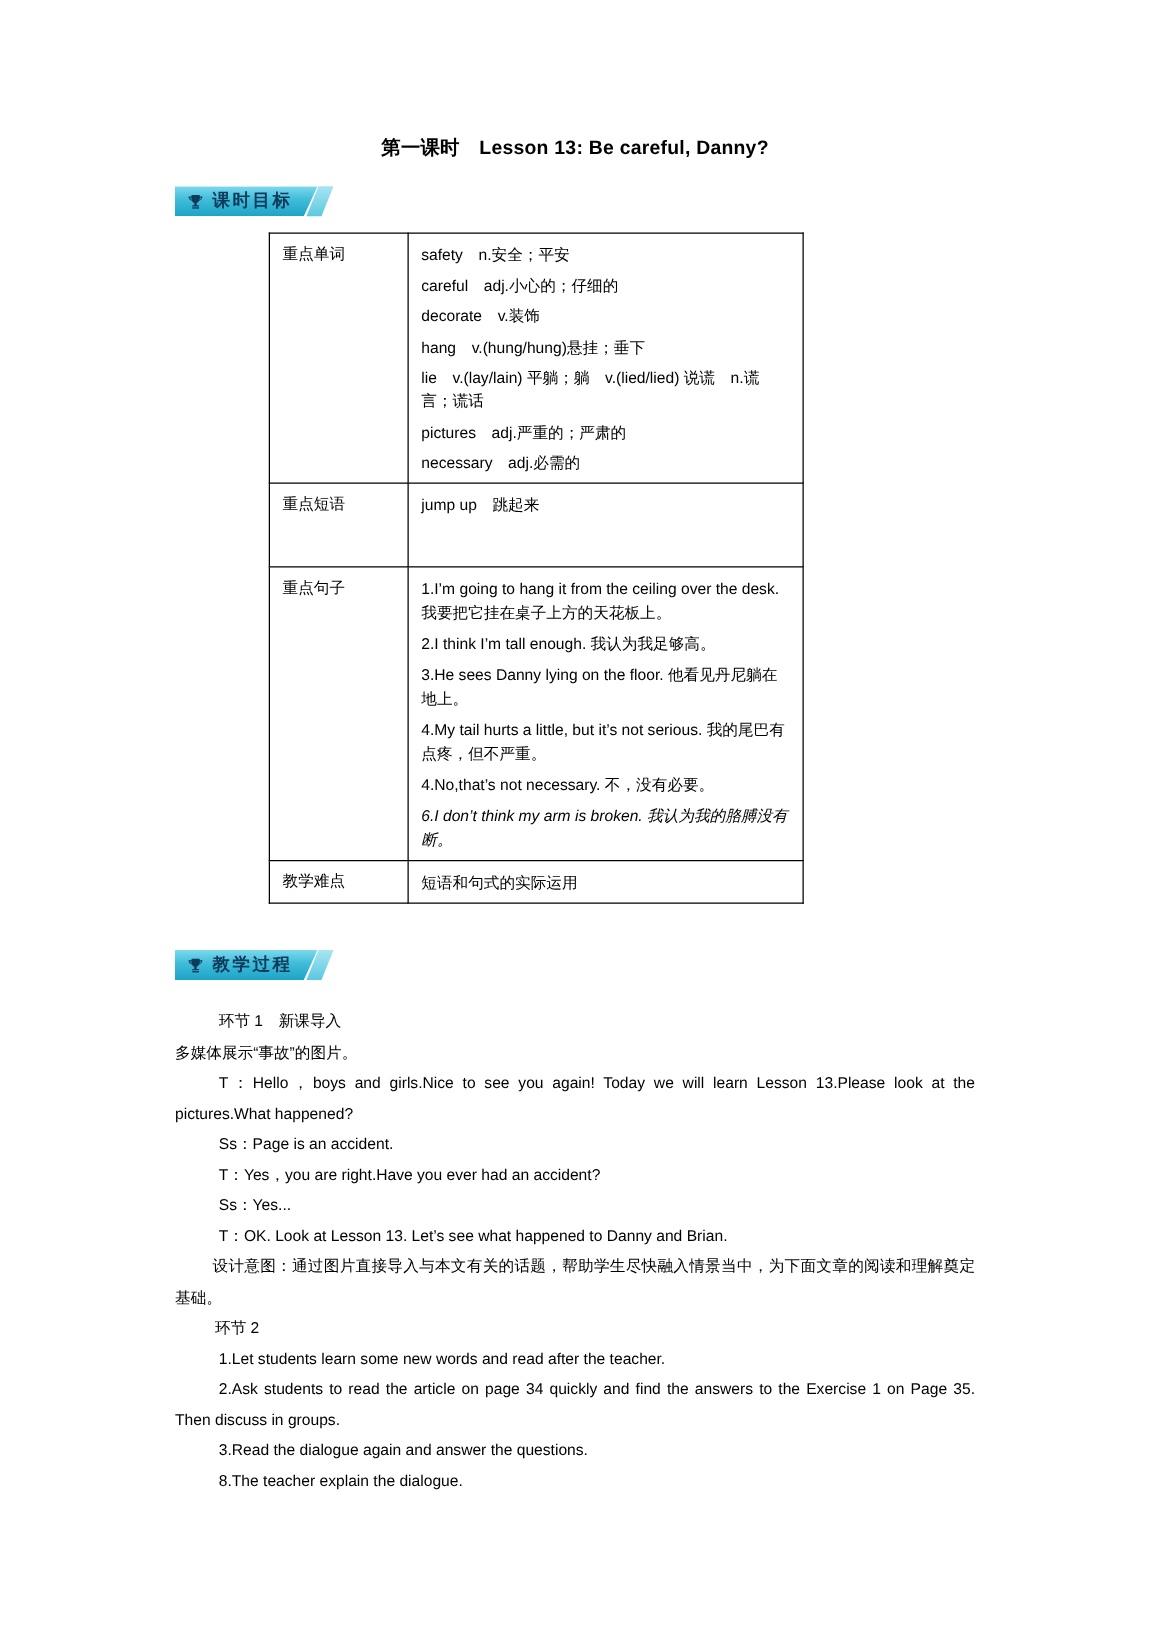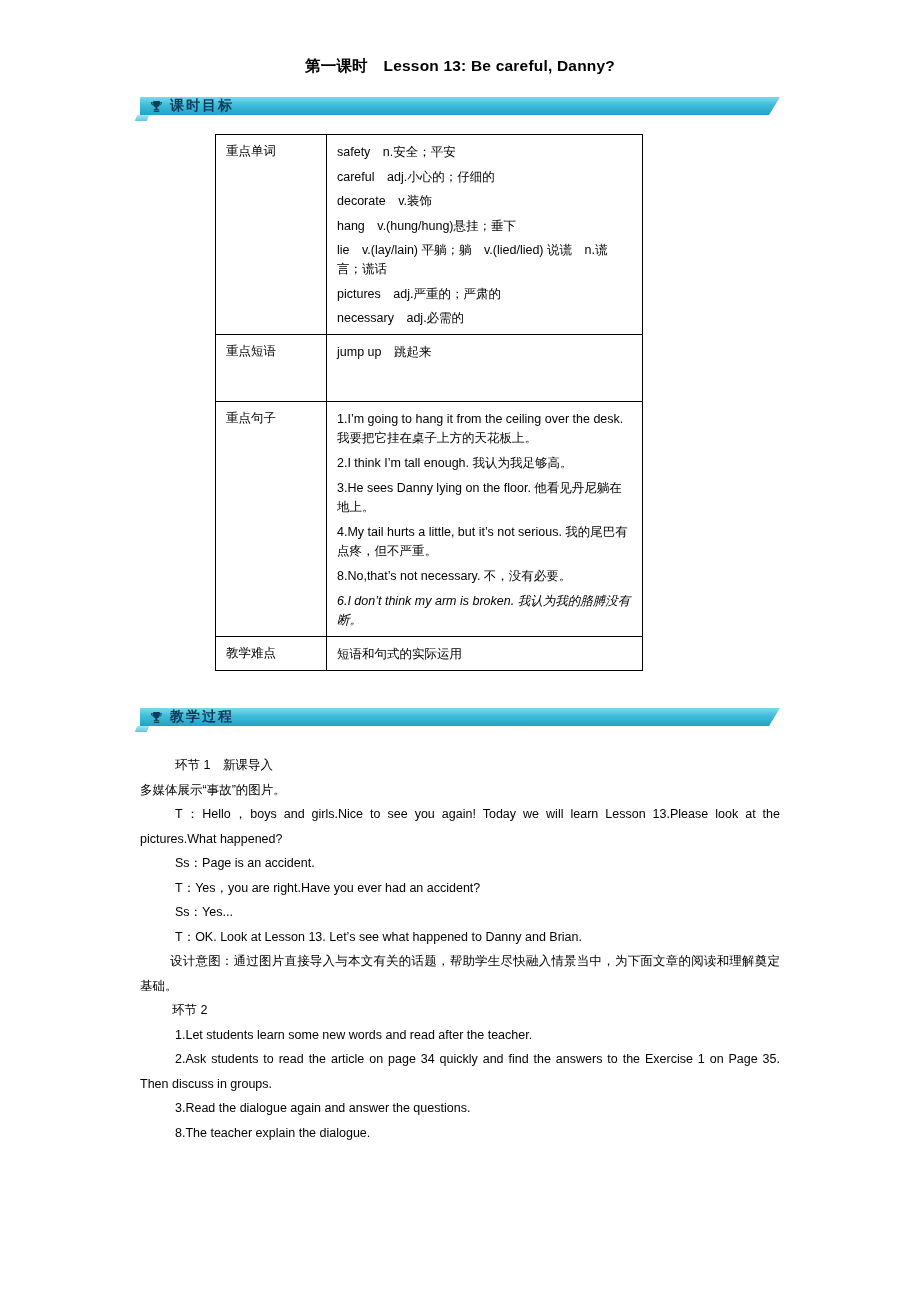--- a/index.html
+++ b/index.html
@@ -4,37 +4,36 @@
 <style>
   * { box-sizing: border-box; }
   html, body { margin: 0; padding: 0; background: #ffffff; }
   .page {
     position: relative;
     width: 920px;
     height: 1303px;
     background: #ffffff;
     font-family: "Liberation Sans", "DejaVu Sans", sans-serif;
     color: #000000;
-    padding: 56px 140px 0 140px;
+    padding: 108px 140px 0 140px;
     overflow: hidden;
   }
   .doc-title {
     text-align: center;
     font-size: 15.5px;
     font-weight: bold;
     margin: 0 0 20px 0;
     letter-spacing: 0.2px;
   }
   
   .banner {
     display: flex;
     align-items: stretch;
     height: 24px;
     margin: 0 0 13px 0;
-    flex-direction: column;
   }
   .banner-main {
     display: inline-flex;
     align-items: center;
     gap: 7px;
     padding: 0 20px 0 10px;
     background: linear-gradient(180deg, #7cd9ec 0%, #3fbcd9 45%, #1ea3c6 100%);
     clip-path: polygon(0 0, 100% 0, calc(100% - 11px) 100%, 0 100%);
     font-size: 14px;
     font-weight: bold;
@@ -131,21 +130,21 @@
       </tr>
       <tr>
         <td class="label-cell">
           <div>重点句子</div>
         </td>
         <td class="content-cell">
           <div class="sentence-line">1.I’m going to hang it from the ceiling over the desk. 我要把它挂在桌子上方的天花板上。</div>
           <div class="sentence-line">2.I think I’m tall enough. 我认为我足够高。</div>
           <div class="sentence-line">3.He sees Danny lying on the floor. 他看见丹尼躺在地上。</div>
           <div class="sentence-line">4.My tail hurts a little, but it’s not serious. 我的尾巴有点疼，但不严重。</div>
-          <div class="sentence-line">8.No,that’s not necessary. 不，没有必要。</div>
+          <div class="sentence-line">4.No,that’s not necessary. 不，没有必要。</div>
           <div class="sentence-line">6.I don’t think my arm is broken. 我认为我的胳膊没有断。</div>
         </td>
       </tr>
       <tr>
         <td class="label-cell">
           <div>教学难点</div>
         </td>
         <td class="content-cell">
           <div class="word-line">短语和句式的实际运用</div>
         </td>

